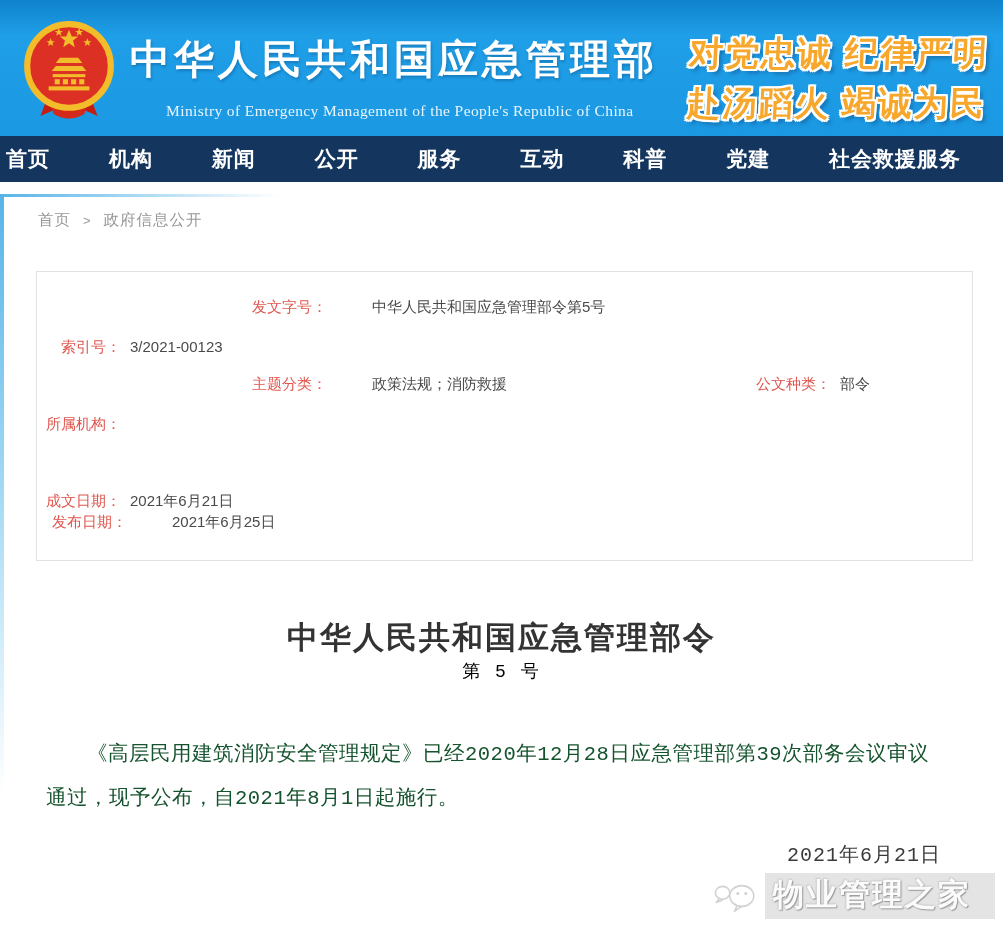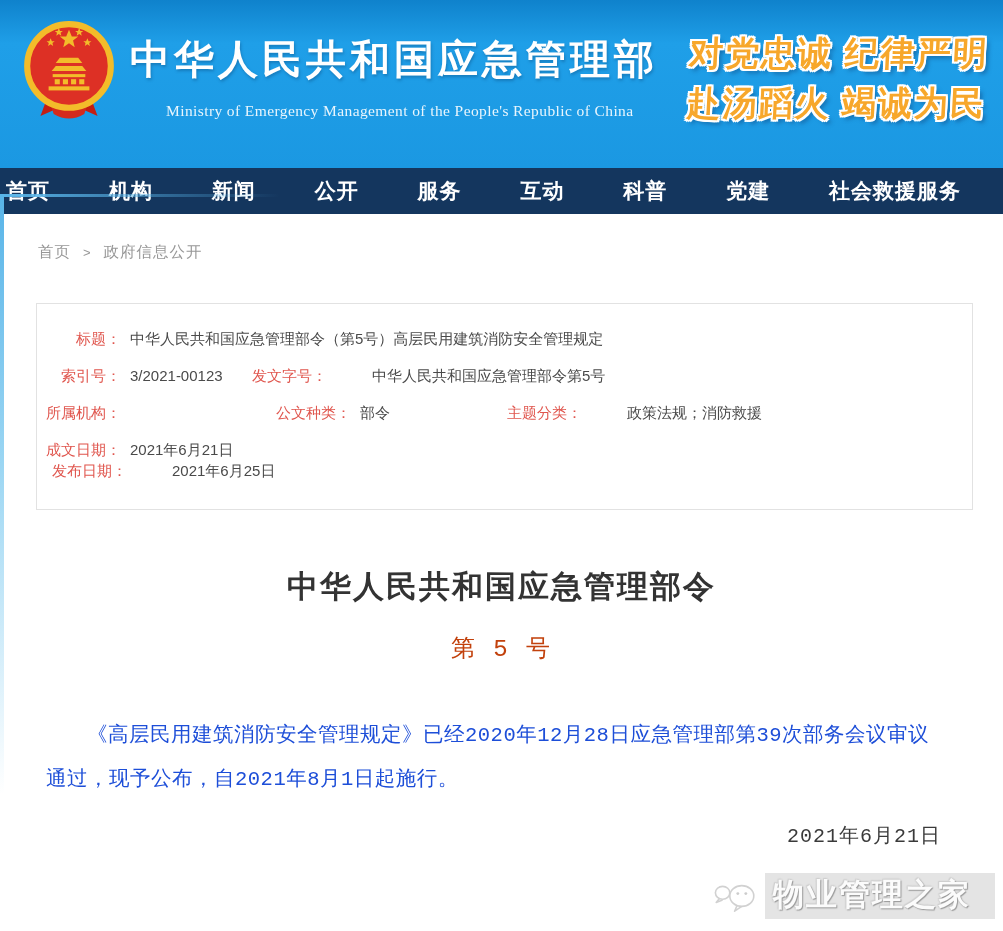--- a/index.html
+++ b/index.html
@@ -2,21 +2,21 @@
 <html><head>
 <meta charset="utf-8">
 <style>
   html,body{margin:0;padding:0;background:#fff;}
   .page{
     position:relative;width:1003px;height:931px;overflow:hidden;background:#fff;
     font-family:"Liberation Sans","DejaVu Sans",sans-serif;
   }
   
   .hdr{
-    position:relative;height:168px;
+    position:relative;height:136px;
     background:linear-gradient(180deg,#0f82cc 0%,#1f9fe8 26%,#1b98e2 100%);
   }
   .emblem{position:absolute;left:18px;top:16px;width:102px;height:106px;}
   .hdr-titles{position:absolute;left:130px;top:32px;color:#fff;}
   .hdr-title{
     margin:0;font-size:40px;font-weight:700;letter-spacing:4px;color:#fff;
     text-shadow:1px 2px 3px rgba(10,60,110,.35);white-space:nowrap;
   }
   .hdr-sub{
     margin-top:15px;font-size:15.5px;letter-spacing:.4px;color:#e8f5fd;
@@ -54,39 +54,39 @@
   .crumb a{color:#979797;text-decoration:none;}
   .crumb .sep{margin:0 12px;font-size:13px;}
   
   .info-box{
     margin:40px 30px 0 36px;border:1px solid #e2e2e2;
     padding:24px 0 28px 0;font-size:15px;
   }
   .info-row{display:flex;margin-bottom:16px;line-height:21px;}
   .info-row:last-child{margin-bottom:0;flex-direction:column;}
   .cell{display:flex;}
-  .c1{width:200px;}
+  .c1{width:200px;margin-top:40px;}
   .c2{width:480px;gap:36px;}
   .c3{flex:1;}
   .cell.full{flex:1;}
   .lbl{color:#e0564e;text-align:right;flex-shrink:0;}
   .c1 .lbl,.full .lbl{width:84px;}
   .c2 .lbl{width:90px;}
   .c3 .lbl{width:114px;}
   .val{color:#4a4a4a;margin-left:9px;}
   
   .doc{font-family:Liberation Mono, monospace;color:#3a3a3a;}
   .doc-title{
     margin:56px 0 0 0;text-align:center;font-size:31px;font-weight:700;
     letter-spacing:2px;color:#333;
   }
-  .doc-no{margin-top:24px;text-align:center;font-size:24px;color:#c2410c;letter-spacing:2px;}
+  .doc-no{text-align:center;font-size:18px;color:#000000;letter-spacing:2px;}
   .doc-body{
     margin:50px 56px 0 46px;font-size:20.5px;line-height:44px;
-    text-indent:2em;color:#1d4ed8;letter-spacing:.5px;
+    text-indent:2em;color:#14532d;letter-spacing:.5px;
   }
   .doc-signer{margin-top:72px;text-align:right;padding-right:64px;font-size:20px;letter-spacing:2px;}
   .doc-date{margin-top:20px;text-align:right;padding-right:62px;font-size:20px;letter-spacing:1px;}
   
   .wm{position:absolute;right:8px;bottom:12px;display:flex;align-items:center;}
   .wm-icon{width:48px;height:42px;margin-right:4px;opacity:.8;}
   .wm-text{
     background:rgba(178,178,178,.35);color:#fbfbfb;font-size:31px;font-weight:700;
     letter-spacing:2px;padding:1px 24px 3px 8px;
     text-shadow:1px 1px 1px #9a9a9a,-1px -1px 1px #cfcfcf,0 0 2px #ababab;
@@ -146,47 +146,41 @@
 
   <div class="edge-left"></div>
   <div class="edge-top"></div>
 
   <div class="crumb">
     <a href="#">首页</a><span class="sep">&gt;</span><span>政府信息公开</span>
   </div>
 
   <div class="info-box">
     <div class="info-row">
-      <div class="cell full">
-        <span class="lbl">标题：</span>
-        <span class="val">中华人民共和国应急管理部令（第5号）高层民用建筑消防安全管理规定</span>
-      </div>
-    </div>
-    <div class="info-row">
       <div class="cell c1">
         <span class="lbl">索引号：</span>
         <span class="val">3/2021-00123</span>
       </div>
       <div class="cell c2">
         <span class="lbl">发文字号：</span>
         <span class="val">中华人民共和国应急管理部令第5号</span>
       </div>
     </div>
     <div class="info-row">
       <div class="cell c1">
         <span class="lbl">所属机构：</span>
         <span class="val"></span>
       </div>
+      <div class="cell c2">
+        <span class="lbl">主题分类：</span>
+        <span class="val">政策法规；消防救援</span>
+      </div>
       <div class="cell c3">
         <span class="lbl">公文种类：</span>
         <span class="val">部令</span>
-      </div>
-      <div class="cell c2">
-        <span class="lbl">主题分类：</span>
-        <span class="val">政策法规；消防救援</span>
       </div>
     </div>
     <div class="info-row">
       <div class="cell c1">
         <span class="lbl">成文日期：</span>
         <span class="val">2021年6月21日</span>
       </div>
       <div class="cell c2">
         <span class="lbl">发布日期：</span>
         <span class="val">2021年6月25日</span>

